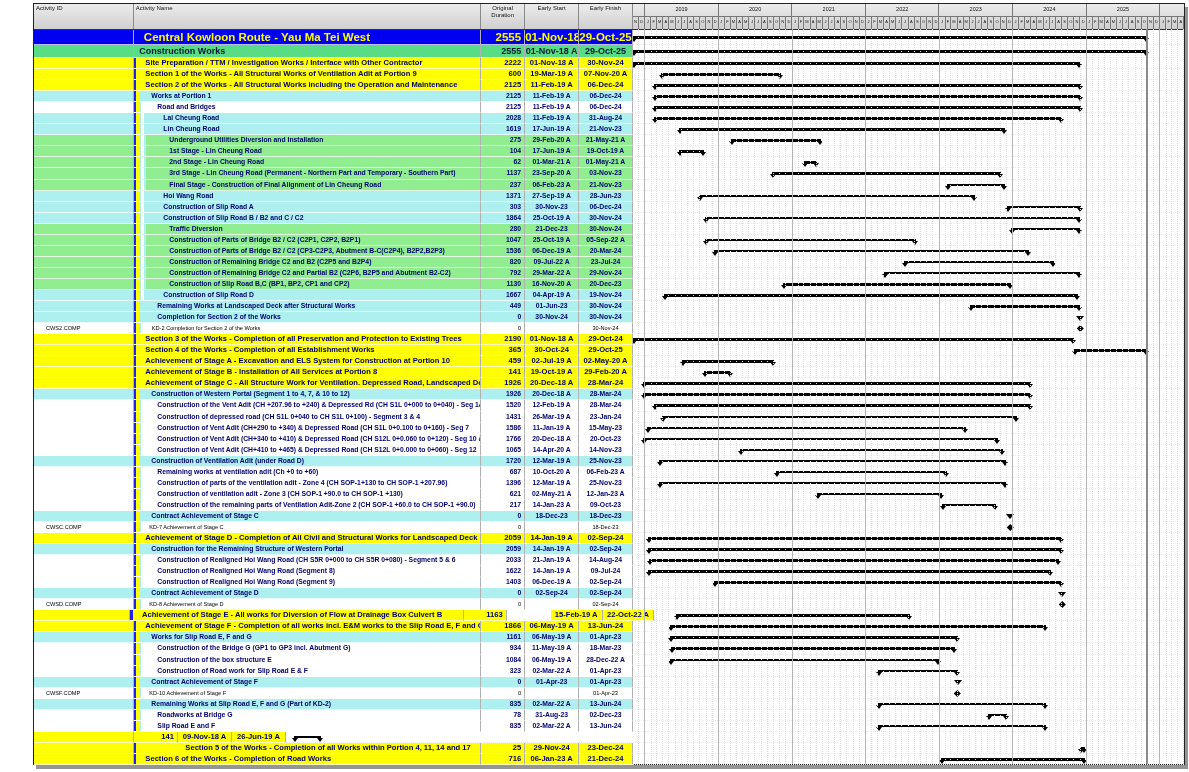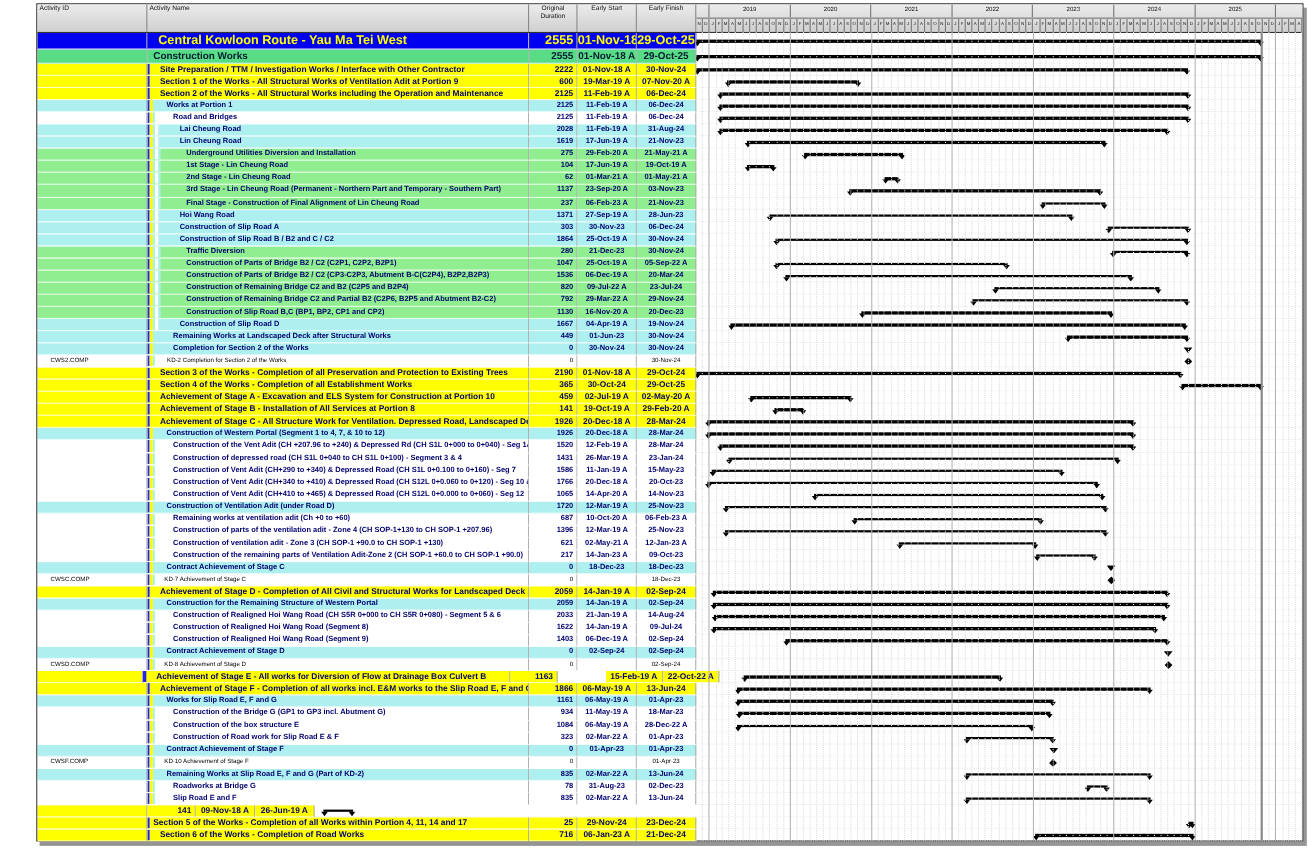--- a/index.html
+++ b/index.html
@@ -1112,21 +1112,21 @@
         <div class="cell es" style="background: rgb(255, 255, 0);">09-Nov-18 A</div>
         <div class="cell ef" style="background: rgb(255, 255, 0);">26-Jun-19 A</div>
         <div class="g">
           <div class="bar" style="left: 7.6532px; width: 27.7932px;"></div>
         </div>
       </div>
       <div class="row lv2">
         <div class="cell idc" style="background: rgb(255, 255, 0);"></div>
         <div class="cell namewrap" style="background: rgb(255, 255, 0); padding: 0px;">
           <div class="stripe" style="background: rgb(34, 34, 238);"></div>
-          <div class="nm" style="padding-left: 3px;">Section 5 of the Works - Completion of all Works within Portion 4, 11, 14 and 17</div>
+          <div class="nm" style="padding-left: 21px; margin-left: 28px;">Section 5 of the Works - Completion of all Works within Portion 4, 11, 14 and 17</div>
         </div>
         <div class="cell dur" style="background: rgb(255, 255, 0);">25</div>
         <div class="cell es" style="background: rgb(255, 255, 0);">29-Nov-24</div>
         <div class="cell ef" style="background: rgb(255, 255, 0);">23-Dec-24</div>
         <div class="g">
           <div class="bar" style="left: 447.108px; width: 4.8336px;"></div>
         </div>
       </div>
       <div class="row lv2">
         <div class="cell idc" style="background: rgb(255, 255, 0);"></div>

